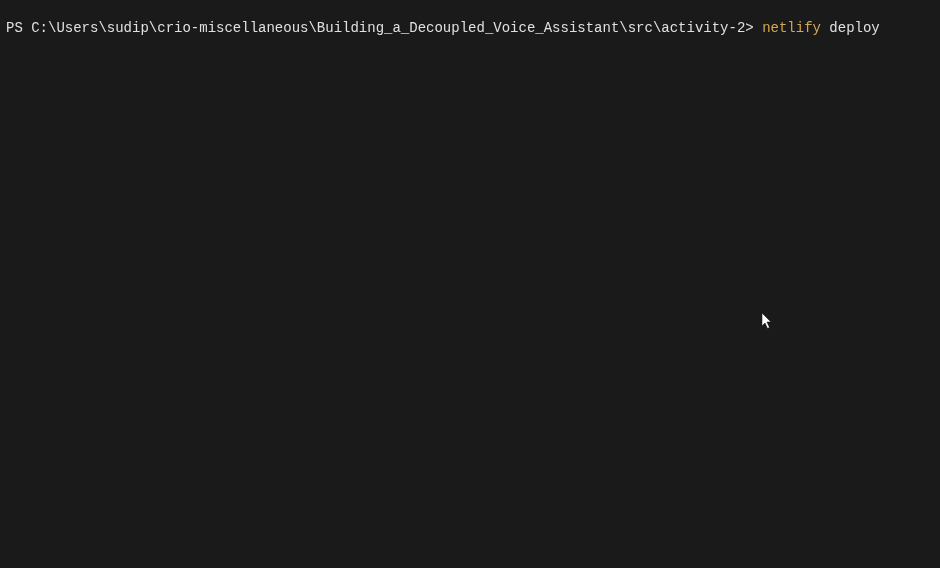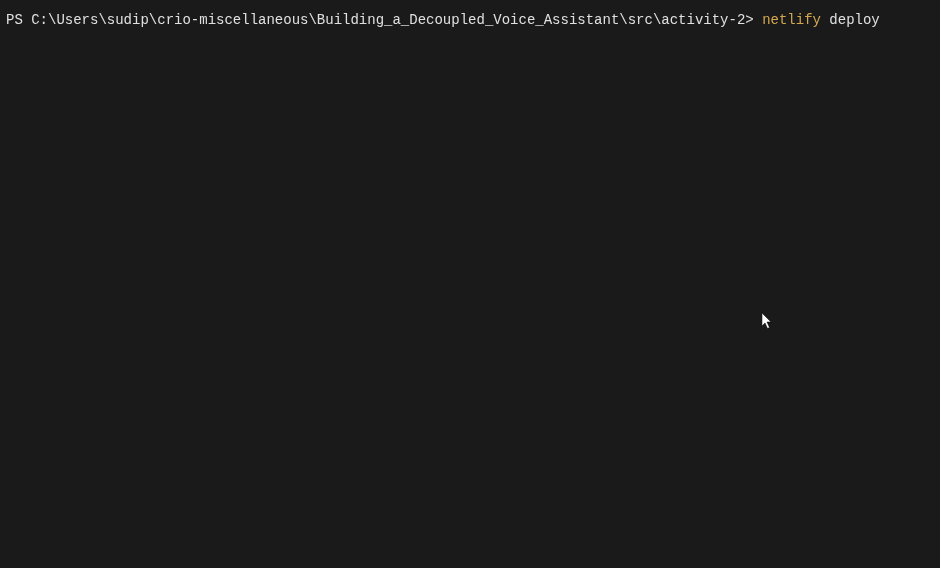--- a/index.html
+++ b/index.html
@@ -11,21 +11,21 @@
       width: 940px;
       height: 568px;
       background-color: #1a1a1a;
       font-family: 'Consolas', 'Monaco', 'Courier New', monospace;
       font-size: 14px;
       color: #e0e0e0;
       overflow: hidden;
       position: relative;
     }
     .terminal-line {
-      padding: 12px 6px;
+      padding: 20px 6px;
       white-space: nowrap;
     }
     .prompt-prefix {
       color: #e0e0e0;
     }
     .command-executable {
       color: #d4a84f;
     }
     .command-args {
       color: #e0e0e0;

